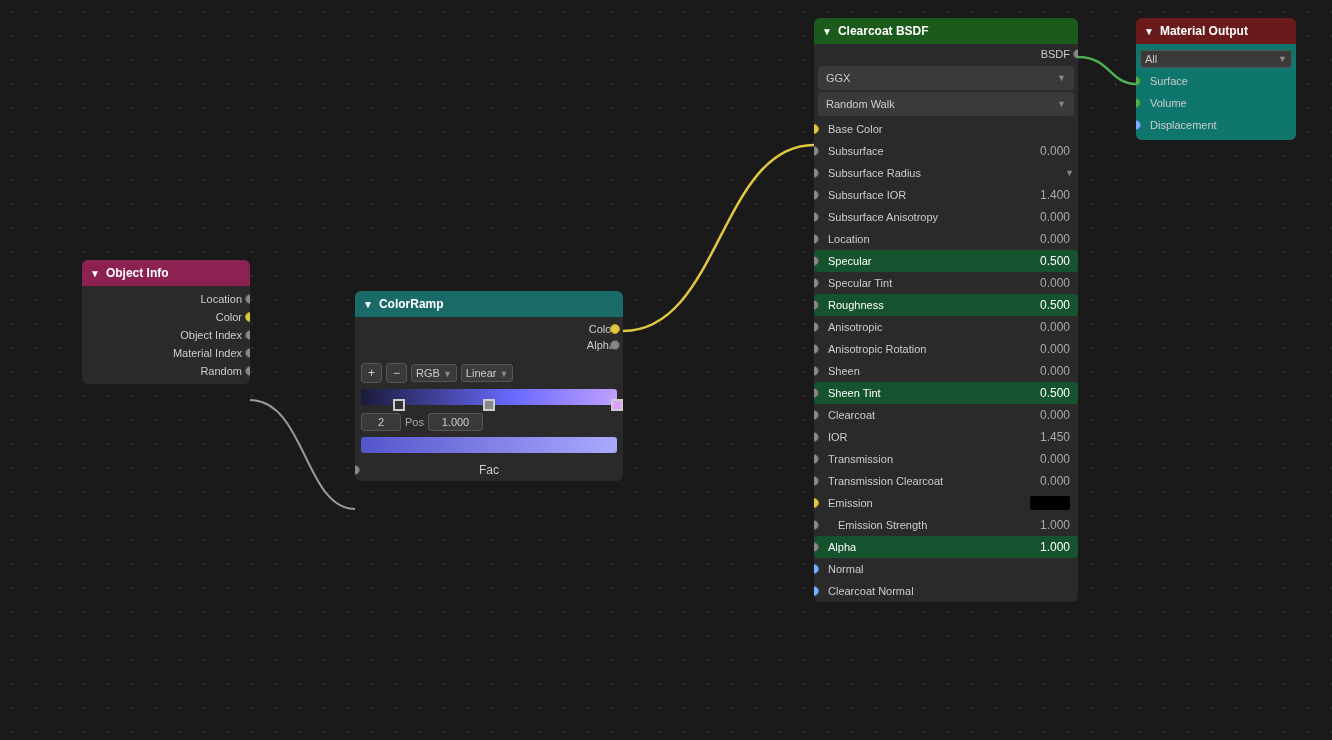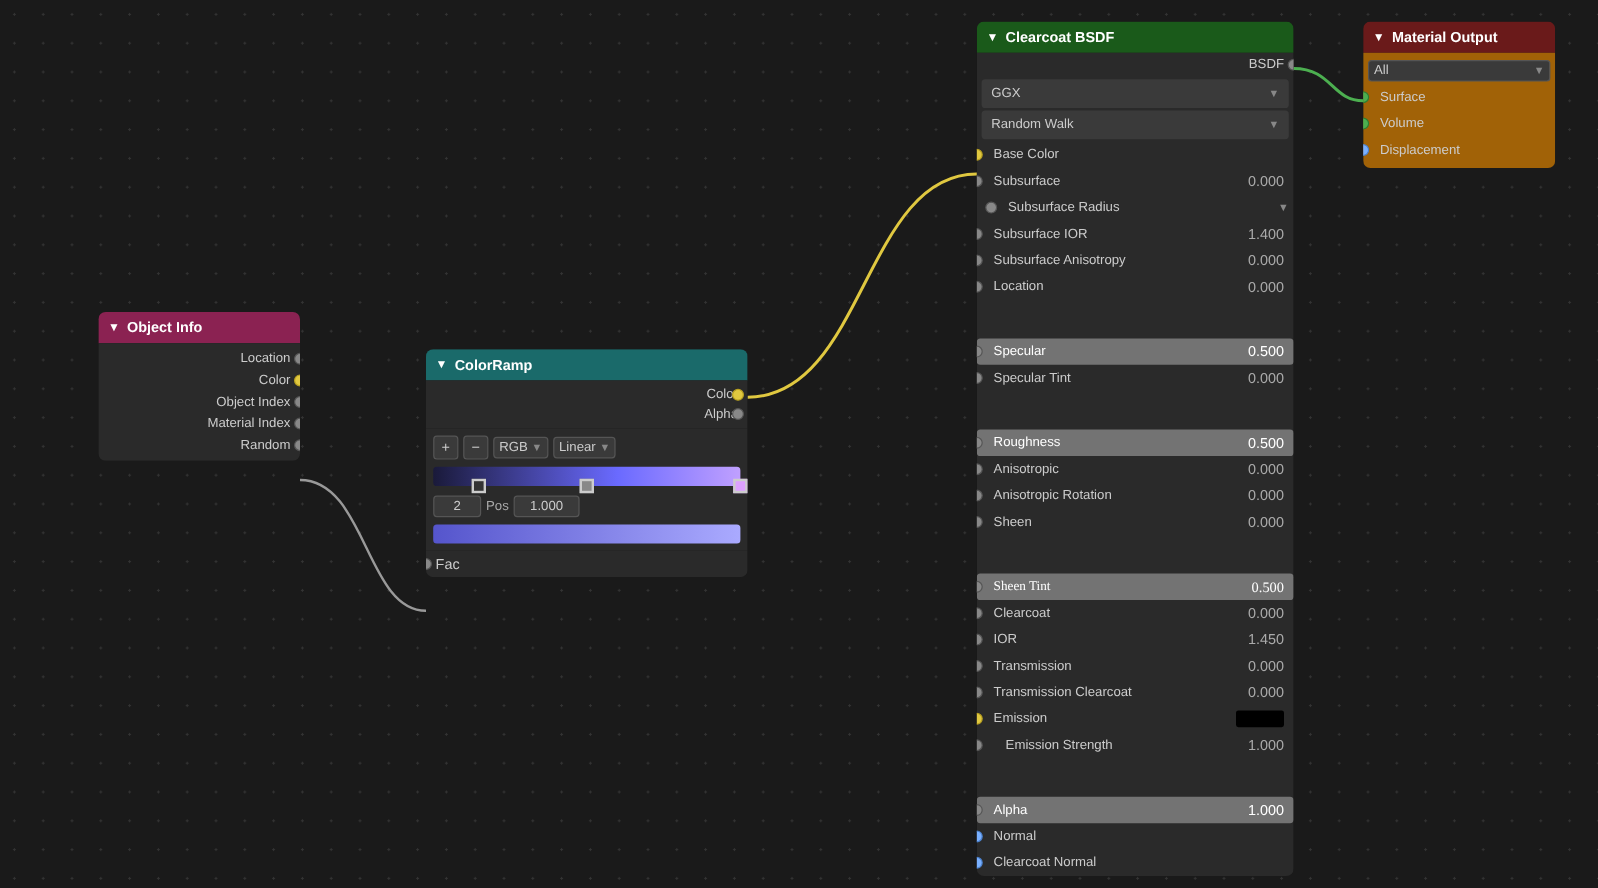--- a/index.html
+++ b/index.html
@@ -141,23 +141,22 @@
     .principled-row .row-label {
       flex: 1;
     }
 
     .principled-row .row-value {
       color: #aaa;
       font-size: 12px;
     }
 
     .field-highlight {
-      background: #737373;
-      border-radius: 3px;
-      margin-top: 32px;
+      background: #14532d;
+      border-radius: 3px;
     }
 
     .field-highlight .row-label,
     .field-highlight .row-value {
       color: #fff;
     }
 
     .dropdown-row {
       display: flex;
       align-items: center;
@@ -294,21 +293,21 @@
 
     .cr-preview {
       height: 16px;
       border-radius: 3px;
       background: linear-gradient(to right, #5555cc, #aaaaff);
       margin-top: 6px;
     }
 
     
     .mo-body {
-      background: #a16207;
+      background: #0f766e;
       padding: 4px 0;
     }
 
     .mo-row {
       display: flex;
       align-items: center;
       height: 22px;
       padding: 0 8px 0 14px;
       font-size: 11px;
       color: #ccc;
@@ -449,21 +448,21 @@
 
     <div class="cr-pos-row">
       <input class="cr-num-field" type="text" value="2" readonly="" style="">
       <span class="cr-pos-label">Pos</span>
       <input class="cr-pos-value" type="text" value="1.000" readonly="" style="">
     </div>
 
     <div class="cr-preview"></div>
   </div>
 
-  <div style="background:#2a2a2a; padding:4px 8px; position:relative; display:flex; align-items:center; justify-content:flex-start;">
+  <div style="background:#2a2a2a; padding:4px 8px; position:relative; display:flex; align-items:center; justify-content:center;">
     <div class="socket socket-gray" style="left:-5px; top:50%; transform:translateY(-50%);"></div>
     <span>Fac</span>
   </div>
 </div>
 
 <div id="node-principled" class="node">
   <div class="node-header">
     <span class="collapse-arrow">▼</span>
     <span>Clearcoat BSDF</span>
   </div>
@@ -488,21 +487,21 @@
       <div class="socket socket-yellow" style="left:-5px; top:50%; transform:translateY(-50%);"></div>
       <span class="row-label">Base Color</span>
     </div>
 
     <div class="principled-row" style="position:relative;">
       <div class="socket socket-gray" style="left:-5px; top:50%; transform:translateY(-50%);"></div>
       <span class="row-label">Subsurface</span>
       <span class="row-value">0.000</span>
     </div>
 
-    <div class="principled-row" style="position:relative; padding-right:4px;margin-left:12px;">
+    <div class="principled-row" style="position:relative; padding-right:4px;">
       <div class="socket socket-gray" style="left:-5px; top:50%; transform:translateY(-50%);"></div>
       <span class="row-label">Subsurface Radius</span>
       <span class="dropdown-arrow" style="margin-left:4px;">▼</span>
     </div>
 
 
     <div class="principled-row" style="position:relative;">
       <div class="socket socket-gray" style="left:-5px; top:50%; transform:translateY(-50%);"></div>
       <span class="row-label">Subsurface IOR</span>
       <span class="row-value">1.400</span>
@@ -549,21 +548,21 @@
       <span class="row-label">Anisotropic Rotation</span>
       <span class="row-value">0.000</span>
     </div>
 
     <div class="principled-row" style="position:relative;">
       <div class="socket socket-gray" style="left:-5px; top:50%; transform:translateY(-50%);"></div>
       <span class="row-label">Sheen</span>
       <span class="row-value">0.000</span>
     </div>
 
-    <div class="principled-row field-highlight" style="position:relative;font-family:Liberation Serif, serif;">
+    <div class="principled-row field-highlight" style="position:relative;">
       <div class="socket socket-gray" style="left:-5px; top:50%; transform:translateY(-50%);"></div>
       <span class="row-label">Sheen Tint</span>
       <span class="row-value">0.500</span>
     </div>
 
     <div class="principled-row" style="position:relative;">
       <div class="socket socket-gray" style="left:-5px; top:50%; transform:translateY(-50%);"></div>
       <span class="row-label">Clearcoat</span>
       <span class="row-value">0.000</span>
     </div>

